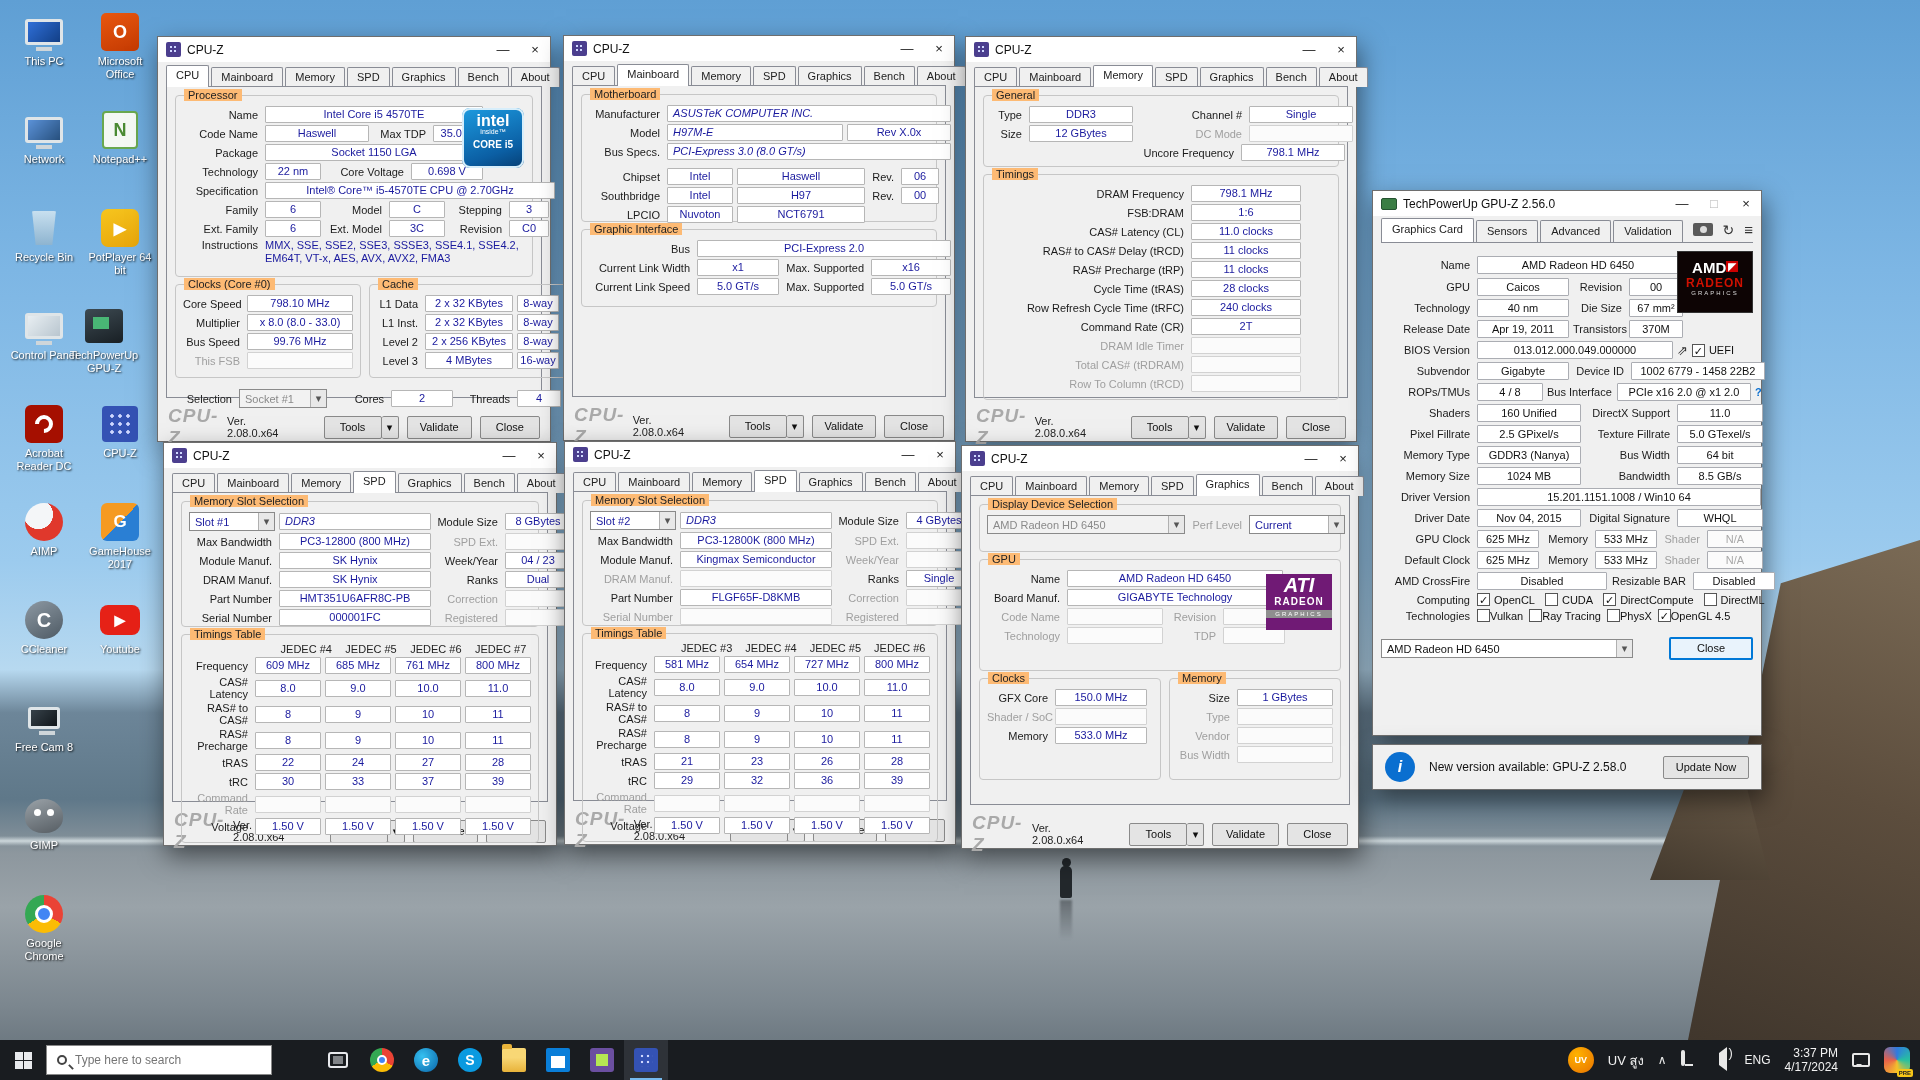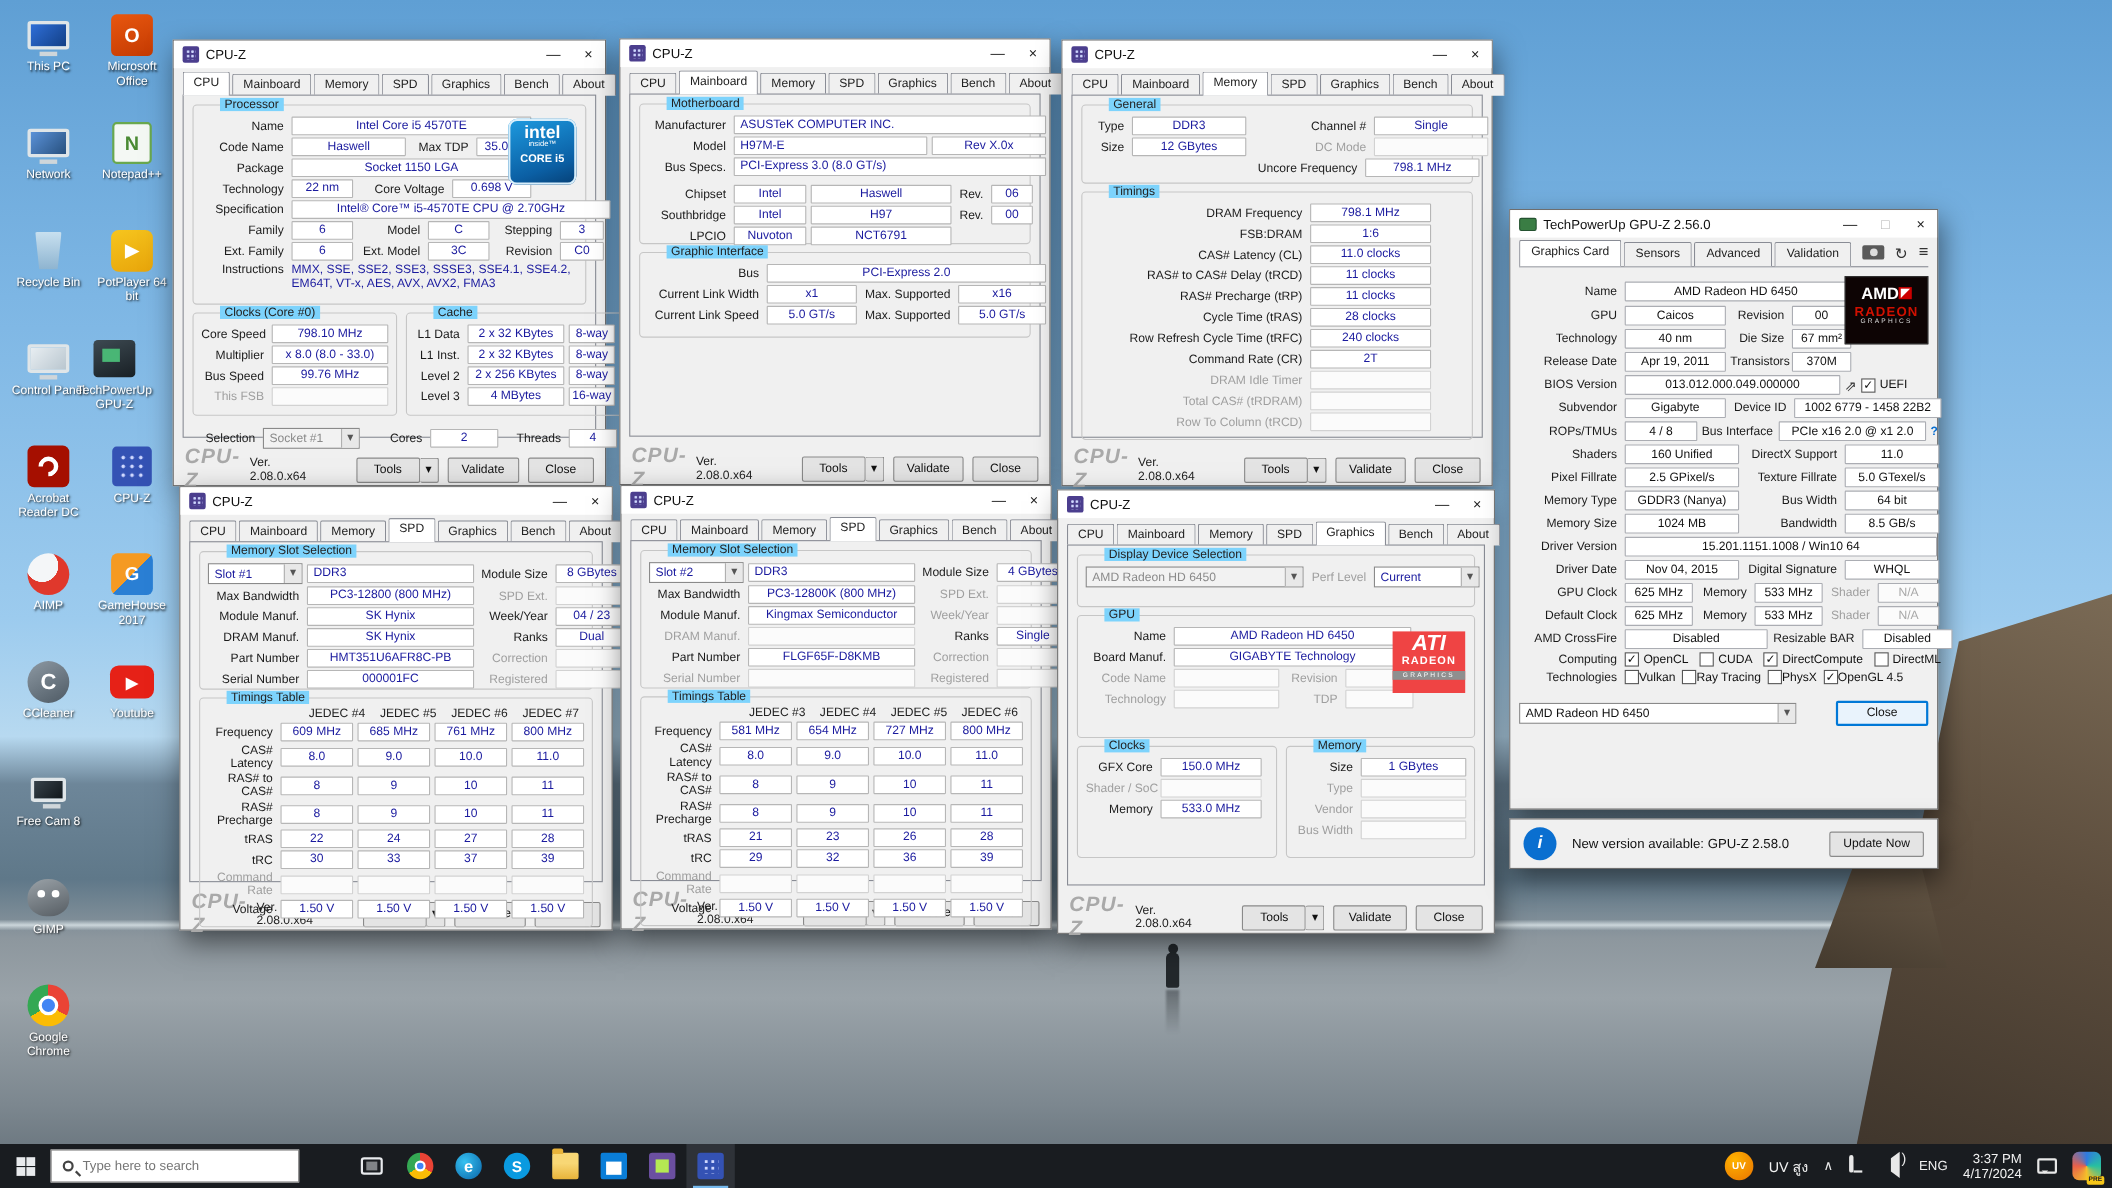--- a/index.html
+++ b/index.html
@@ -52,44 +52,44 @@
   .tbbtns span { width:14px; text-align:center; }
   .tbbtns .dis { color:#b5b5b5; }
   .appico { width:15px; height:15px; border-radius:2px; background:#4b3e8e; position:relative; flex:0 0 auto; }
   .appico::after { content:""; position:absolute; inset:3px; background:radial-gradient(#cfd8ff 1px,transparent 1.4px); background-size:4px 4px; }
   .gpuz-ico { width:16px; height:12px; border-radius:2px; background:#3a7d44; border:1px solid #245230; flex:0 0 auto; }
   .tabbar { display:flex; padding:5px 8px 0; }
   .tab { font-size:11px; padding:3px 9px 4px; background:#f0f0f0; border:1px solid #898c95; border-bottom:none; border-radius:2px 2px 0 0; margin-right:2px; color:#222; position:relative; }
   .tab.active { background:#fff; margin-top:-2px; padding-bottom:6px; z-index:2; }
   .tabpage { border:1px solid #898c95; margin:-1px 8px 0; background:#f0f0f0; padding:8px 8px 5px; position:relative; }
   .grp { border:1px solid #c6c6c6; border-radius:4px; padding:8px 7px 5px; margin-bottom:7px; position:relative; }
-  .gt { position:absolute; top:-7px; left:8px; background:#7dd3fc; padding:0 4px; color:#222;margin-left:16px; }
+  .gt { position:absolute; top:-7px; left:8px; background:#fdba74; padding:0 4px; color:#222; }
   .r { display:flex; align-items:center; margin:2px 0; gap:4px; }
   .l { text-align:right; padding-right:3px; color:#1b1b1b; white-space:nowrap; flex:0 0 auto; }
   .l.dim, .dimtxt { color:#9f9f9f; }
   .f { display:inline-block; height:17px; line-height:15px; text-align:center; color:#1a1a9e; background:#fff; border:1px solid #b6b6b6; border-radius:1px; white-space:nowrap; overflow:hidden; flex:0 0 auto; }
-  .f.lft { text-align:left; padding-left:5px; }
+  .f.lft { text-align:left; padding-left:5px;font-style:italic; }
   .f.dim { background:#fbfbfb; border-color:#d2d2d2; color:#9f9f9f; }
   .combo { background:#fff; border:1px solid #8a8a8a; height:19px; display:flex; align-items:center; padding-left:5px; color:#1a1a9e; flex:0 0 auto; }
   .combo .arr { margin-left:auto; width:16px; height:100%; background:#e8e8e8; border-left:1px solid #b0b0b0; text-align:center; color:#555; line-height:17px; }
   .combo.dis { color:#8a8a8a; background:#f2f2f2; }
   .wfoot { display:flex; align-items:center; gap:8px; padding:7px 10px 0; }
   .cpuz-logo { font-style:italic; font-weight:bold; font-size:19px; color:#a9a9a9; letter-spacing:1px; }
   .ver { color:#222; }
   .btn { height:23px; line-height:21px; padding:0 13px; background:#e4e4e4; border:1px solid #8a8a8a; border-radius:2px; text-align:center; color:#111; }
   .btn.blue { border:2px solid #0078d7; background:#e9f3fc; line-height:19px; }
   .split { display:flex;padding-left:17px; }
   .split .arrpart { width:17px; border-left:none; padding:0; }
 
   
   .intel-logo { position:absolute; right:8px; top:12px; width:62px; height:60px; border-radius:8px; background:linear-gradient(160deg,#1d9be0,#0b5fa4 70%,#063f74); color:#fff; text-align:center; padding-top:6px; box-shadow:0 0 0 2px #d7eefb inset; }
   .intel-logo .i1 { font-size:16px; font-weight:bold; line-height:14px; }
   .intel-logo .i2 { font-size:7px; }
   .intel-logo .i3 { font-size:10px; font-weight:bold; margin-top:4px; }
-  .ati-logo { position:absolute; right:8px; top:14px; width:66px; height:56px; background:#ef4444; text-align:center; color:#fff; }
+  .ati-logo { position:absolute; right:8px; top:14px; width:66px; height:56px; background:#701a75; text-align:center; color:#fff; }
   .ati-logo .a1 { font-size:20px; font-weight:bold; font-style:italic; line-height:22px; }
   .ati-logo .a2 { font-size:10px; font-weight:bold; letter-spacing:1px; }
   .ati-logo .a3 { font-size:6px; letter-spacing:2px; background:#8f8f8f; display:block; margin-top:3px; padding:1px 0; }
   .amd-logo { position:absolute; right:8px; top:60px; width:76px; height:62px; background:#0d0404; border:1px solid #333; text-align:center; color:#fff; padding-top:7px; }
   .amd-logo .m1 { font-size:15px; font-weight:bold; }
   .amd-logo .m1 b { color:#fff; background:#c00; padding:0 2px; font-size:10px; vertical-align:3px; }
   .amd-logo .m2 { font-size:12px; font-weight:bold; color:#d01000; letter-spacing:1px; }
   .amd-logo .m3 { font-size:6px; letter-spacing:2px; color:#ddd; }
 
   

